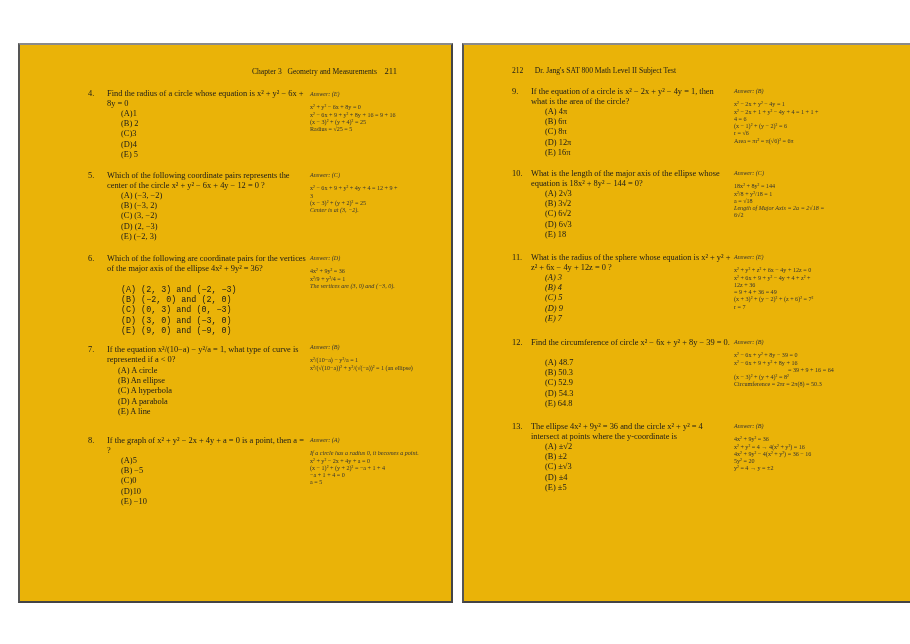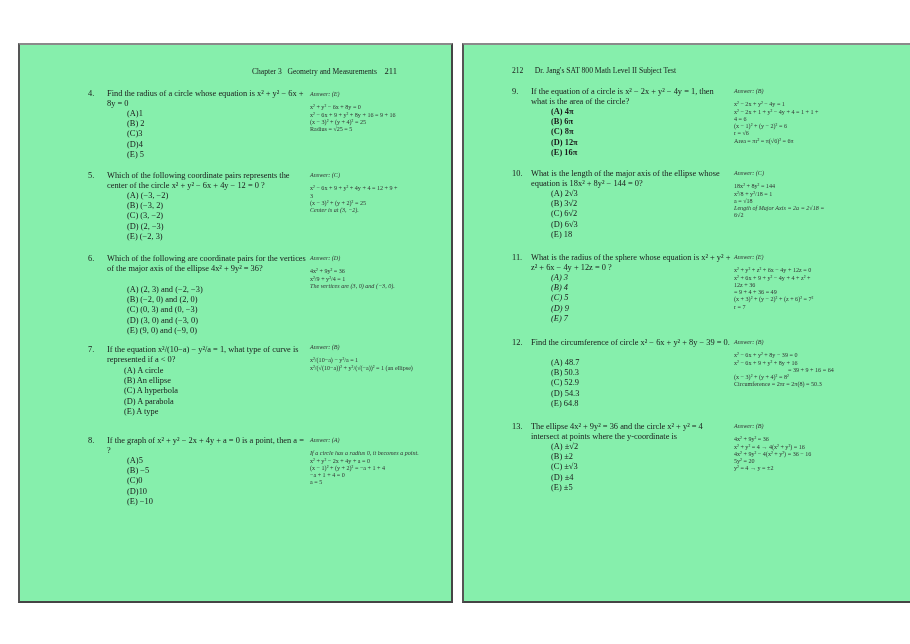--- a/index.html
+++ b/index.html
@@ -1,28 +1,28 @@
 <!DOCTYPE html>
 <html><head>
 <meta charset="utf-8">
 <style>
   html, body { margin:0; padding:0; }
   body { width:910px; height:644px; background:#ffffff; position:relative; overflow:hidden;
          font-family:"Liberation Serif", "DejaVu Serif", serif; color:#1a1a1a; }
-  .page { position:absolute; top:43px; height:560px; background:#86efac;
+  .page { position:absolute; top:43px; height:560px; background:#eab308;
           border-top:2px solid #8a8a8a; border-left:2px solid #555; border-right:2px solid #444; border-bottom:2px solid #444;
           box-sizing:border-box; }
   #page-left { left:18px; width:435px; }
   #page-right { left:462px; width:503px; }
   .header { position:absolute; top:21px; font-size:7.6px; white-space:nowrap; }
   .header .pn { font-size:8.6px; }
   .q { position:absolute; font-size:8.4px; line-height:10.2px; }
   .q .num { position:absolute; left:0; top:0; }
   .q .stem { position:absolute; left:19px; top:0; width:200px; }
-  .q .choices { position:absolute; left:33px;margin-left:6px; }
+  .q .choices { position:absolute; left:33px; }
   .q .choice { white-space:nowrap; }
   .ans { position:absolute; font-size:6.1px; line-height:7.3px; width:140px; color:#333; }
   .ans .lbl { font-style:italic; margin-bottom:6px; }
   .ans .ln { white-space:nowrap; }
   .ans .ln.wrap { white-space:normal; }
   .m { font-style:italic; }
 </style>
 </head>
 <body>
 
@@ -67,21 +67,21 @@
     <div class="lbl">Answer: (C)</div>
     <div class="ln">x² − 6x + 9 + y² + 4y + 4 = 12 + 9 +</div>
     <div class="ln">3</div>
     <div class="ln">(x − 3)² + (y + 2)² = 25</div>
     <div class="ln m">Center is at (3, −2).</div>
   </div>
 
   <div class="q" style="left:68px; top:209px;">
     <span class="num">6.</span>
     <div class="stem">Which of the following are coordinate pairs for the vertices of the major axis of the ellipse 4x² + 9y² = 36?</div>
-    <div class="choices" style="top:31px;">
+    <div class="choices" style="top:31px;font-family:Liberation Mono, monospace;">
       <div class="choice">(A) (2, 3) and (−2, −3)</div>
       <div class="choice">(B) (−2, 0) and (2, 0)</div>
       <div class="choice">(C) (0, 3) and (0, −3)</div>
       <div class="choice">(D) (3, 0) and (−3, 0)</div>
       <div class="choice">(E) (9, 0) and (−9, 0)</div>
     </div>
   </div>
   <div class="ans" style="left:290px; top:210px;">
     <div class="lbl">Answer: (D)</div>
     <div class="ln">4x² + 9y² = 36</div>
@@ -90,21 +90,21 @@
   </div>
 
   <div class="q" style="left:68px; top:300px;">
     <span class="num">7.</span>
     <div class="stem">If the equation x²/(10−a) − y²/a = 1, what type of curve is represented if a &lt; 0?</div>
     <div class="choices" style="top:21px; left:30px;">
       <div class="choice">(A) A circle</div>
       <div class="choice">(B) An ellipse</div>
       <div class="choice">(C) A hyperbola</div>
       <div class="choice">(D) A parabola</div>
-      <div class="choice">(E) A type</div>
+      <div class="choice">(E) A line</div>
     </div>
   </div>
   <div class="ans" style="left:290px; top:299px;">
     <div class="lbl">Answer: (B)</div>
     <div class="ln">x²/(10−a) − y²/a = 1</div>
     <div class="ln">x²/(√(10−a))² + y²/(√(−a))² = 1 (an ellipse)</div>
   </div>
 
   <div class="q" style="left:68px; top:391px;">
     <span class="num">8.</span>
@@ -129,21 +129,21 @@
 
 <div class="page" id="page-right">
   <div class="header" style="left:48px;">
     <span class="pn" style="font-size:7.6px;">212</span>&nbsp;&nbsp;&nbsp;&nbsp;&nbsp;
     <span>Dr. Jang's SAT 800 Math Level II Subject Test</span>
   </div>
 
   <div class="q" style="left:48px; top:42px;">
     <span class="num">9.</span>
     <div class="stem">If the equation of a circle is x² − 2x + y² − 4y = 1, then what is the area of the circle?</div>
-    <div class="choices" style="top:20px;font-weight:bold;">
+    <div class="choices" style="top:20px;">
       <div class="choice">(A) 4π</div>
       <div class="choice">(B) 6π</div>
       <div class="choice">(C) 8π</div>
       <div class="choice">(D) 12π</div>
       <div class="choice">(E) 16π</div>
     </div>
   </div>
   <div class="ans" style="left:270px; top:43px;">
     <div class="lbl">Answer: (B)</div>
     <div class="ln">x² − 2x + y² − 4y = 1</div>

